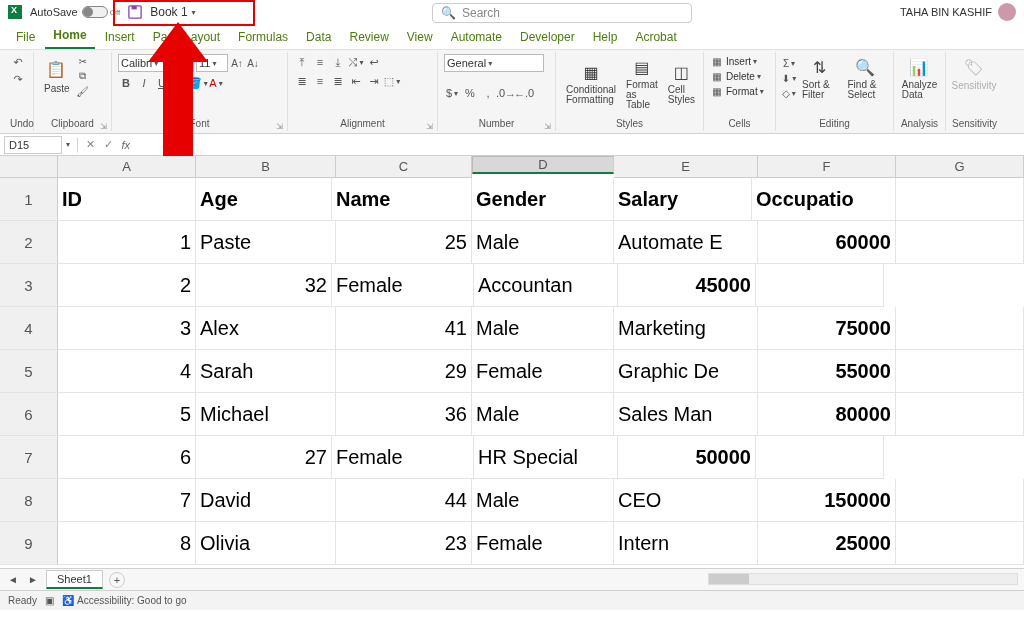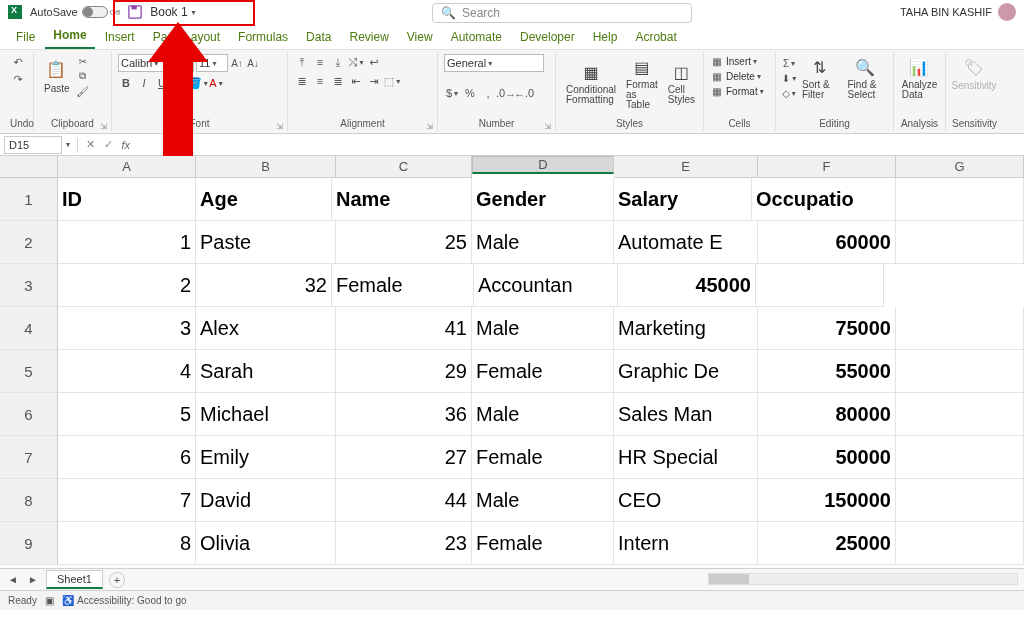--- a/index.html
+++ b/index.html
@@ -362,21 +362,20 @@
         <div class="cell colA num">5</div>
         <div class="cell colB">Michael</div>
         <div class="cell colC num">36</div>
         <div class="cell colD">Male</div>
         <div class="cell colE">Sales Man</div>
         <div class="cell colF num">80000</div>
         <div class="cell colG"></div>
       </div>
       <div class="cellrow">
         <div class="cell colA num">6</div>
-        <div class="cell colB">Emily</div>
         <div class="cell colC num">27</div>
         <div class="cell colD">Female</div>
         <div class="cell colE">HR Special</div>
         <div class="cell colF num">50000</div>
         <div class="cell colG"></div>
       </div>
       <div class="cellrow">
         <div class="cell colA num">7</div>
         <div class="cell colB">David</div>
         <div class="cell colC num">44</div>

